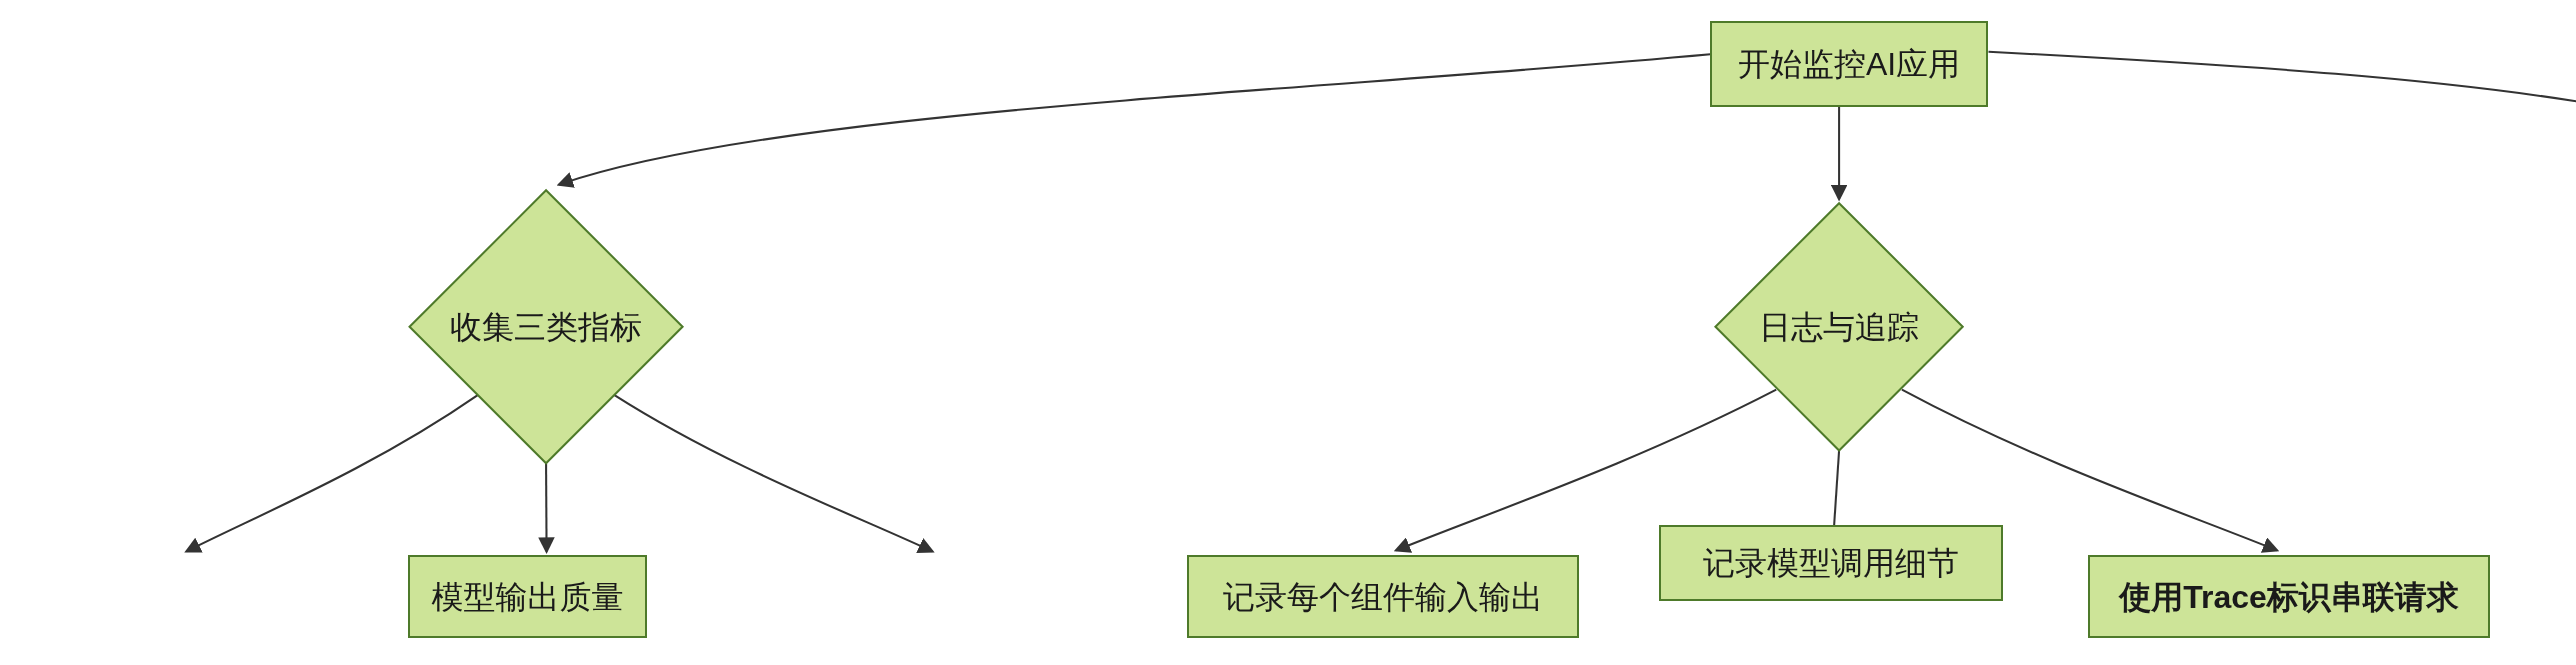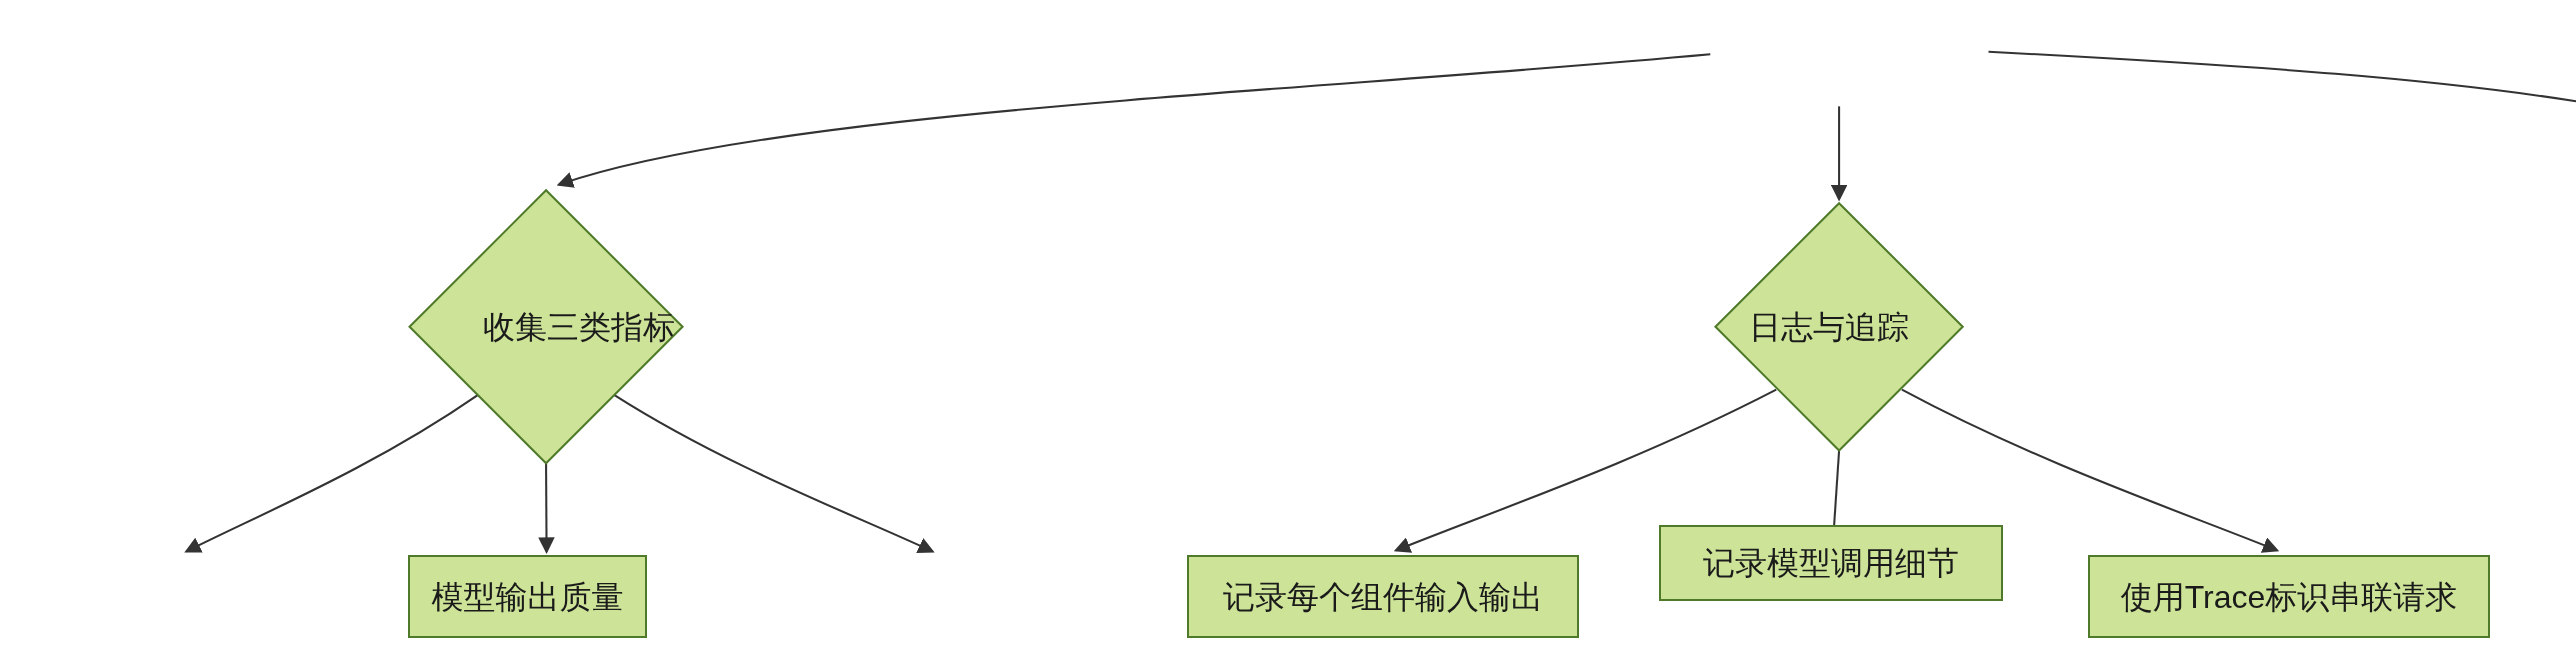--- a/index.html
+++ b/index.html
@@ -27,21 +27,21 @@
     display:flex;align-items:center;justify-content:center;
     text-align:center;
     font-size:32px;line-height:1.25;
     white-space:nowrap;
   }
   .node-rect{
     background:var(--node-fill);
     border:2.1px solid var(--node-border);
     box-sizing:border-box;
   }
-  .diamond-label{background:transparent;justify-content:flex-end;}
+  .diamond-label{background:transparent;}
 </style>
 </head>
 <body>
 
 <div class="canvas">
 
   <svg class="layer" viewBox="0 0 6336 1292" xmlns="http://www.w3.org/2000/svg">
     <defs>
       <marker id="arrow" viewBox="0 0 10 10" refX="8.5" refY="5" markerWidth="8" markerHeight="8" orient="auto-start-reverse" markerUnits="strokeWidth">
         <path class="arrowhead" d="M0,0 L10,5 L0,10 z"></path>
@@ -60,41 +60,44 @@
     <path class="edge" marker-end="url(#arrow)" d="M 3570 874 L 3557 1070"></path>
     <path class="edge" marker-end="url(#arrow)" d="M 3692 756 C 3960 900, 4240 995, 4420 1068"></path>
 
     <path class="edge" marker-end="url(#arrow)" d="M 5565 715 C 5450 860, 5330 985, 5268 1068"></path>
     <path class="edge" marker-end="url(#arrow)" d="M 5715 715 C 5830 860, 5940 985, 5975 1068"></path>
 
     <polygon class="shape" points="1060,369 1325,634 1060,899 795,634"></polygon>
     <polygon class="shape" points="3570,394 3810,634 3570,874 3330,634"></polygon>
   </svg>
 
+  <div class="node node-rect" style="left:1710px;top:20.6px;width:278px;height:86px;">
+    <span>开始监控AI应用</span>
+  </div>
 
   <div class="node diamond-label" style="left:417px;top:289px;width:258px;height:76px;">
     <span>收集三类指标</span>
   </div>
 
-  <div class="node diamond-label" style="left:1651px;top:289px;width:258px;height:76px;">
+  <div class="node diamond-label" style="left:1710px;top:289px;width:258px;height:76px;">
     <span>日志与追踪</span>
   </div>
 
 
   <div class="node node-rect" style="left:408px;top:555px;width:239px;height:83px;">
     <span>模型输出质量</span>
   </div>
 
 
   <div class="node node-rect" style="left:1187px;top:555px;width:392px;height:83px;">
     <span>记录每个组件输入输出</span>
   </div>
 
   <div class="node node-rect" style="left:1659px;top:525px;width:344px;height:76px;">
     <span>记录模型调用细节</span>
   </div>
 
-  <div class="node node-rect" style="left:2088px;top:555px;width:402px;height:83px;">
+  <div class="node node-rect" style="left:2088px;top:555px;width:402px;height:83px;font-weight:bold;">
     <span>使用Trace标识串联请求</span>
   </div>
 
 </div>
 
 
 </body></html>

